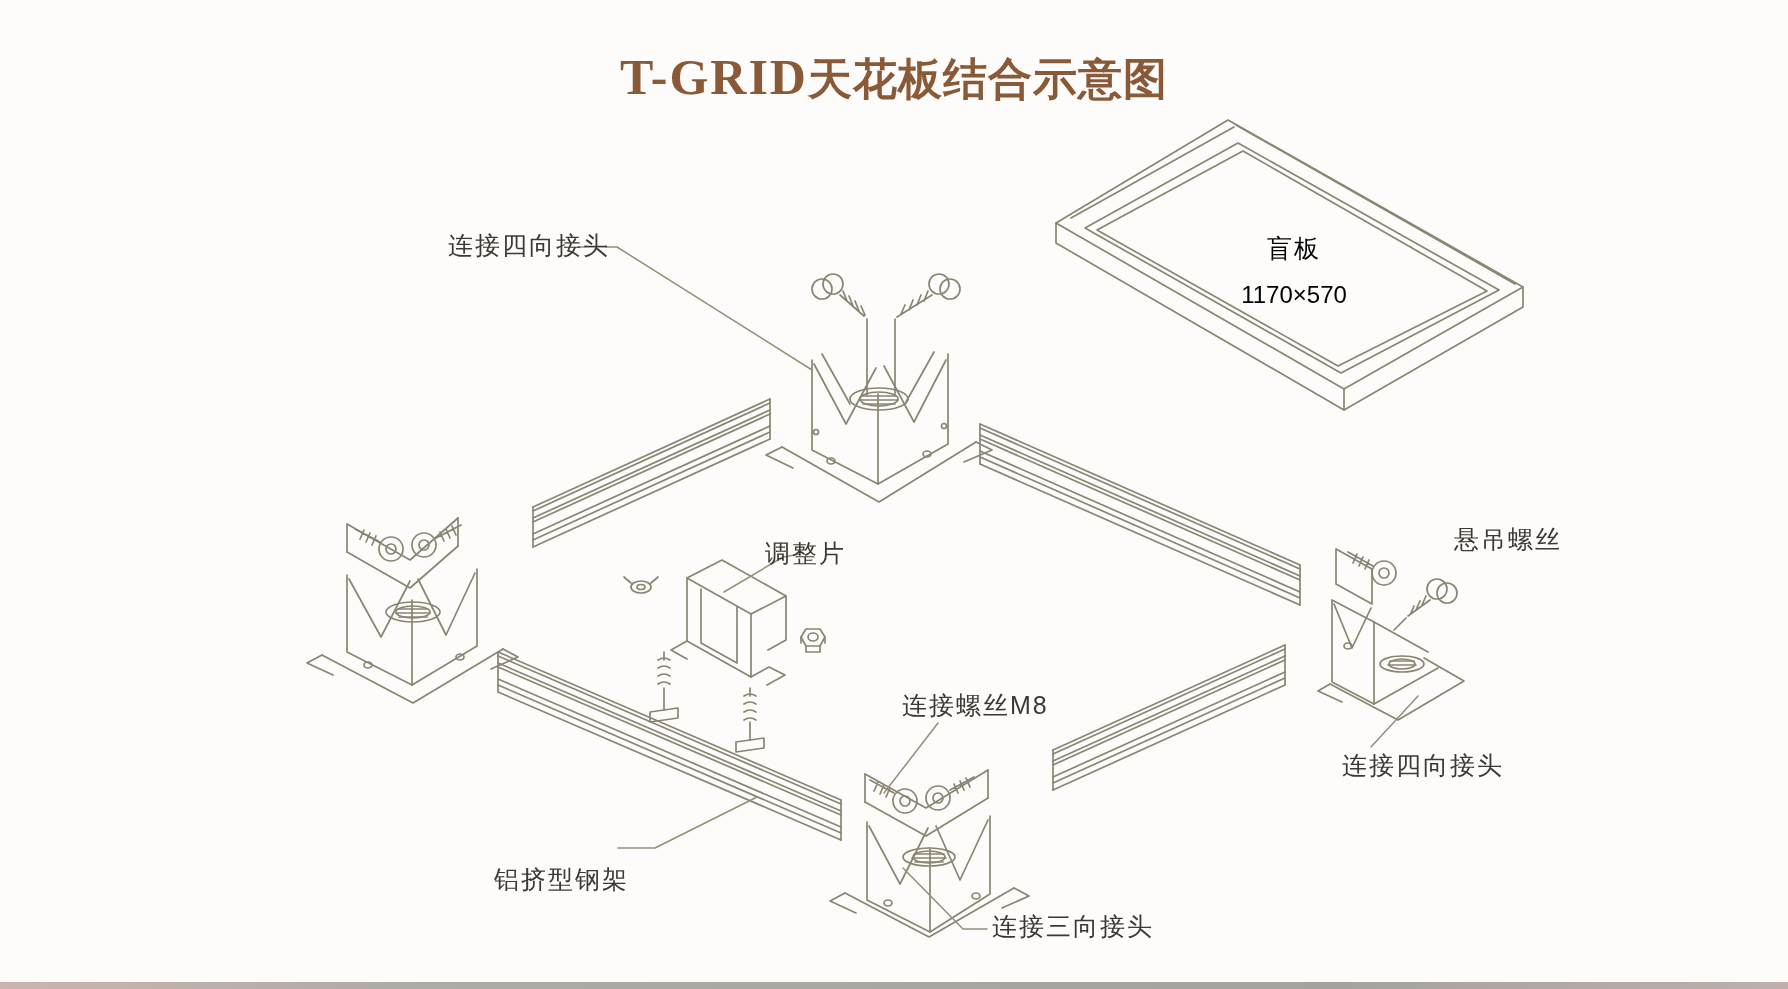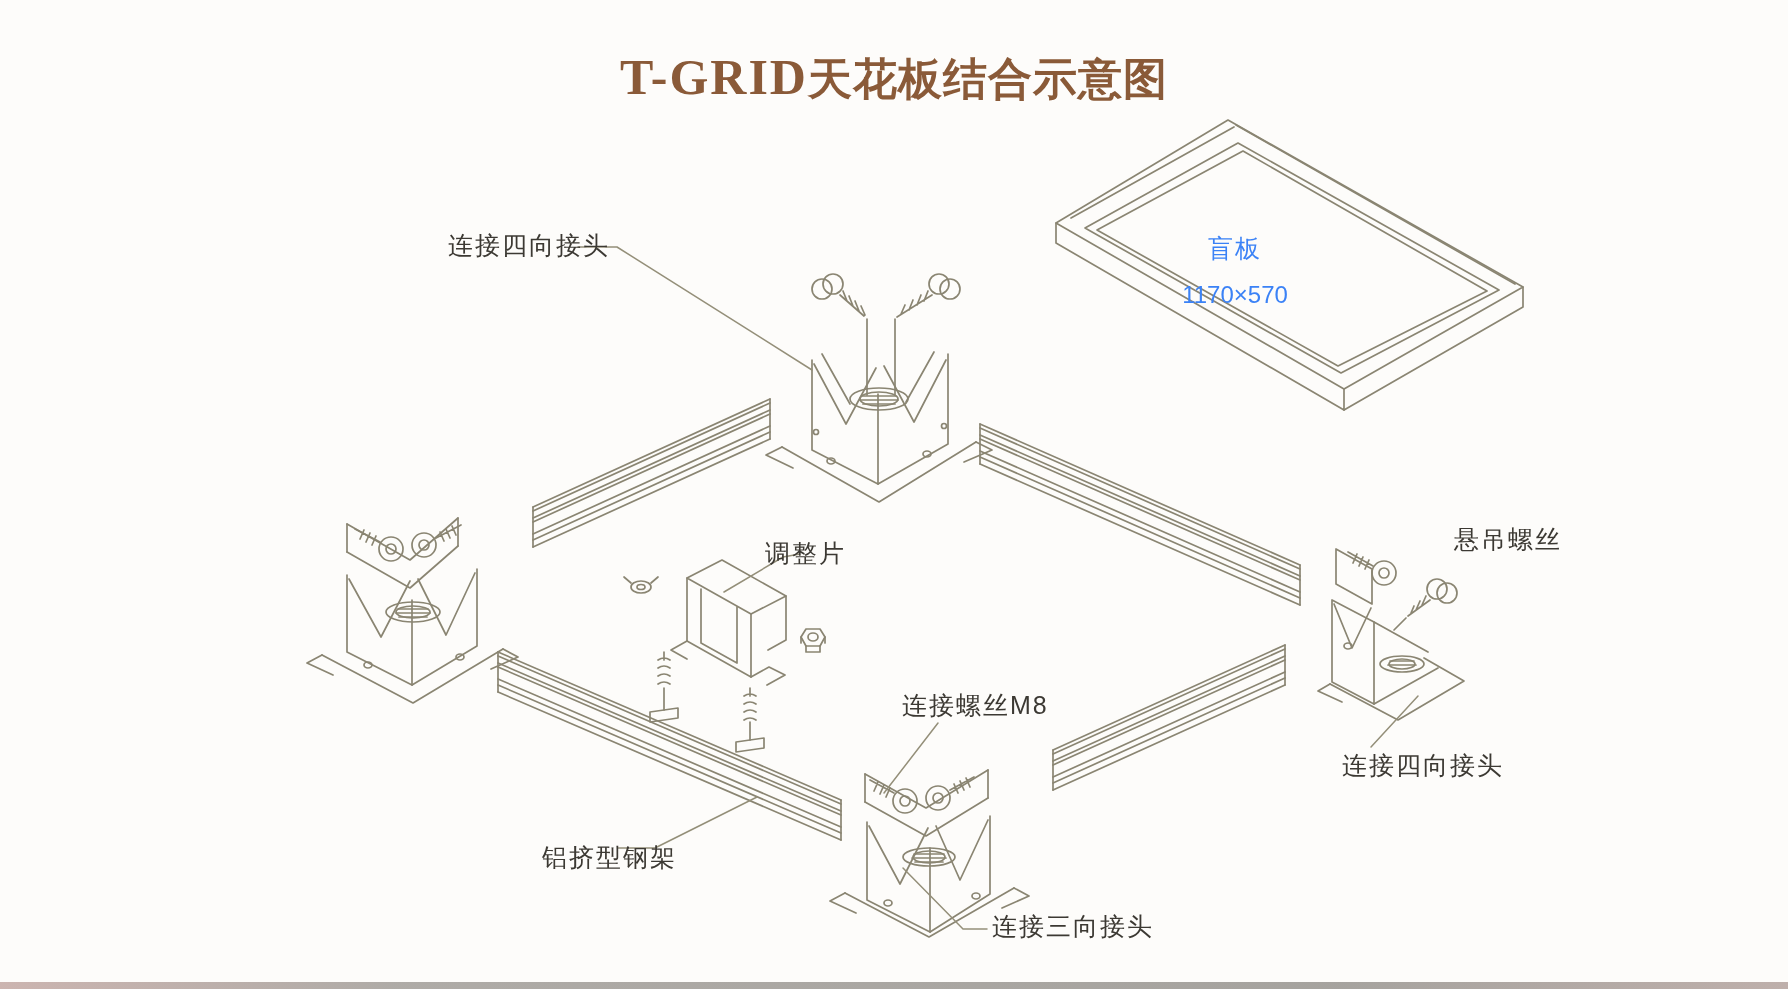--- a/index.html
+++ b/index.html
@@ -21,22 +21,22 @@
   .title .cjk{
     font-family:"Liberation Sans",sans-serif;
     font-size:44px;font-weight:700;letter-spacing:1px;
   }
   .lbl{
     position:absolute;
     font-size:25px;letter-spacing:2px;color:#3c3933;
     white-space:nowrap;line-height:1.1;
   }
   .panel-lbl{
-    position:absolute;left:1165px;top:232px;width:140px;
-    text-align:center;color:#3b82f6;
+    position:absolute;left:1224px;top:232px;width:140px;
+    text-align:center;color:#000000;
   }
   .panel-lbl .nm{font-size:25px;letter-spacing:2px;display:block;}
   .panel-lbl .sz{font-size:24px;letter-spacing:0;display:block;margin-top:16px;}
   svg.art{position:absolute;left:0;top:0;}
   .scan-edge{
     position:absolute;left:0;bottom:0;width:100%;height:7px;
     background:linear-gradient(90deg,#c3a8a3,#a19d98 22%,#96938e 75%,#b3a29d);
     opacity:.85;
   }
 </style>
@@ -216,18 +216,18 @@
   </div>
 
   <div class="lbl" style="left:765px;top:540px;">调整片</div>
 
   <div class="lbl" style="left:1454px;top:526px;text-align:center;">悬吊螺丝</div>
 
   <div class="lbl" style="left:902px;top:692px;">连接螺丝M8</div>
 
   <div class="lbl" style="left:1342px;top:752px;">连接四向接头</div>
 
-  <div class="lbl" style="left:494px;top:844px;margin-left:48px;">铝挤型钢架</div>
+  <div class="lbl" style="left:494px;top:866px;">铝挤型钢架</div>
 
   <div class="lbl" style="left:992px;top:913px;">连接三向接头</div>
 
   <div class="scan-edge"></div>
 </div>
 
 </body></html>

